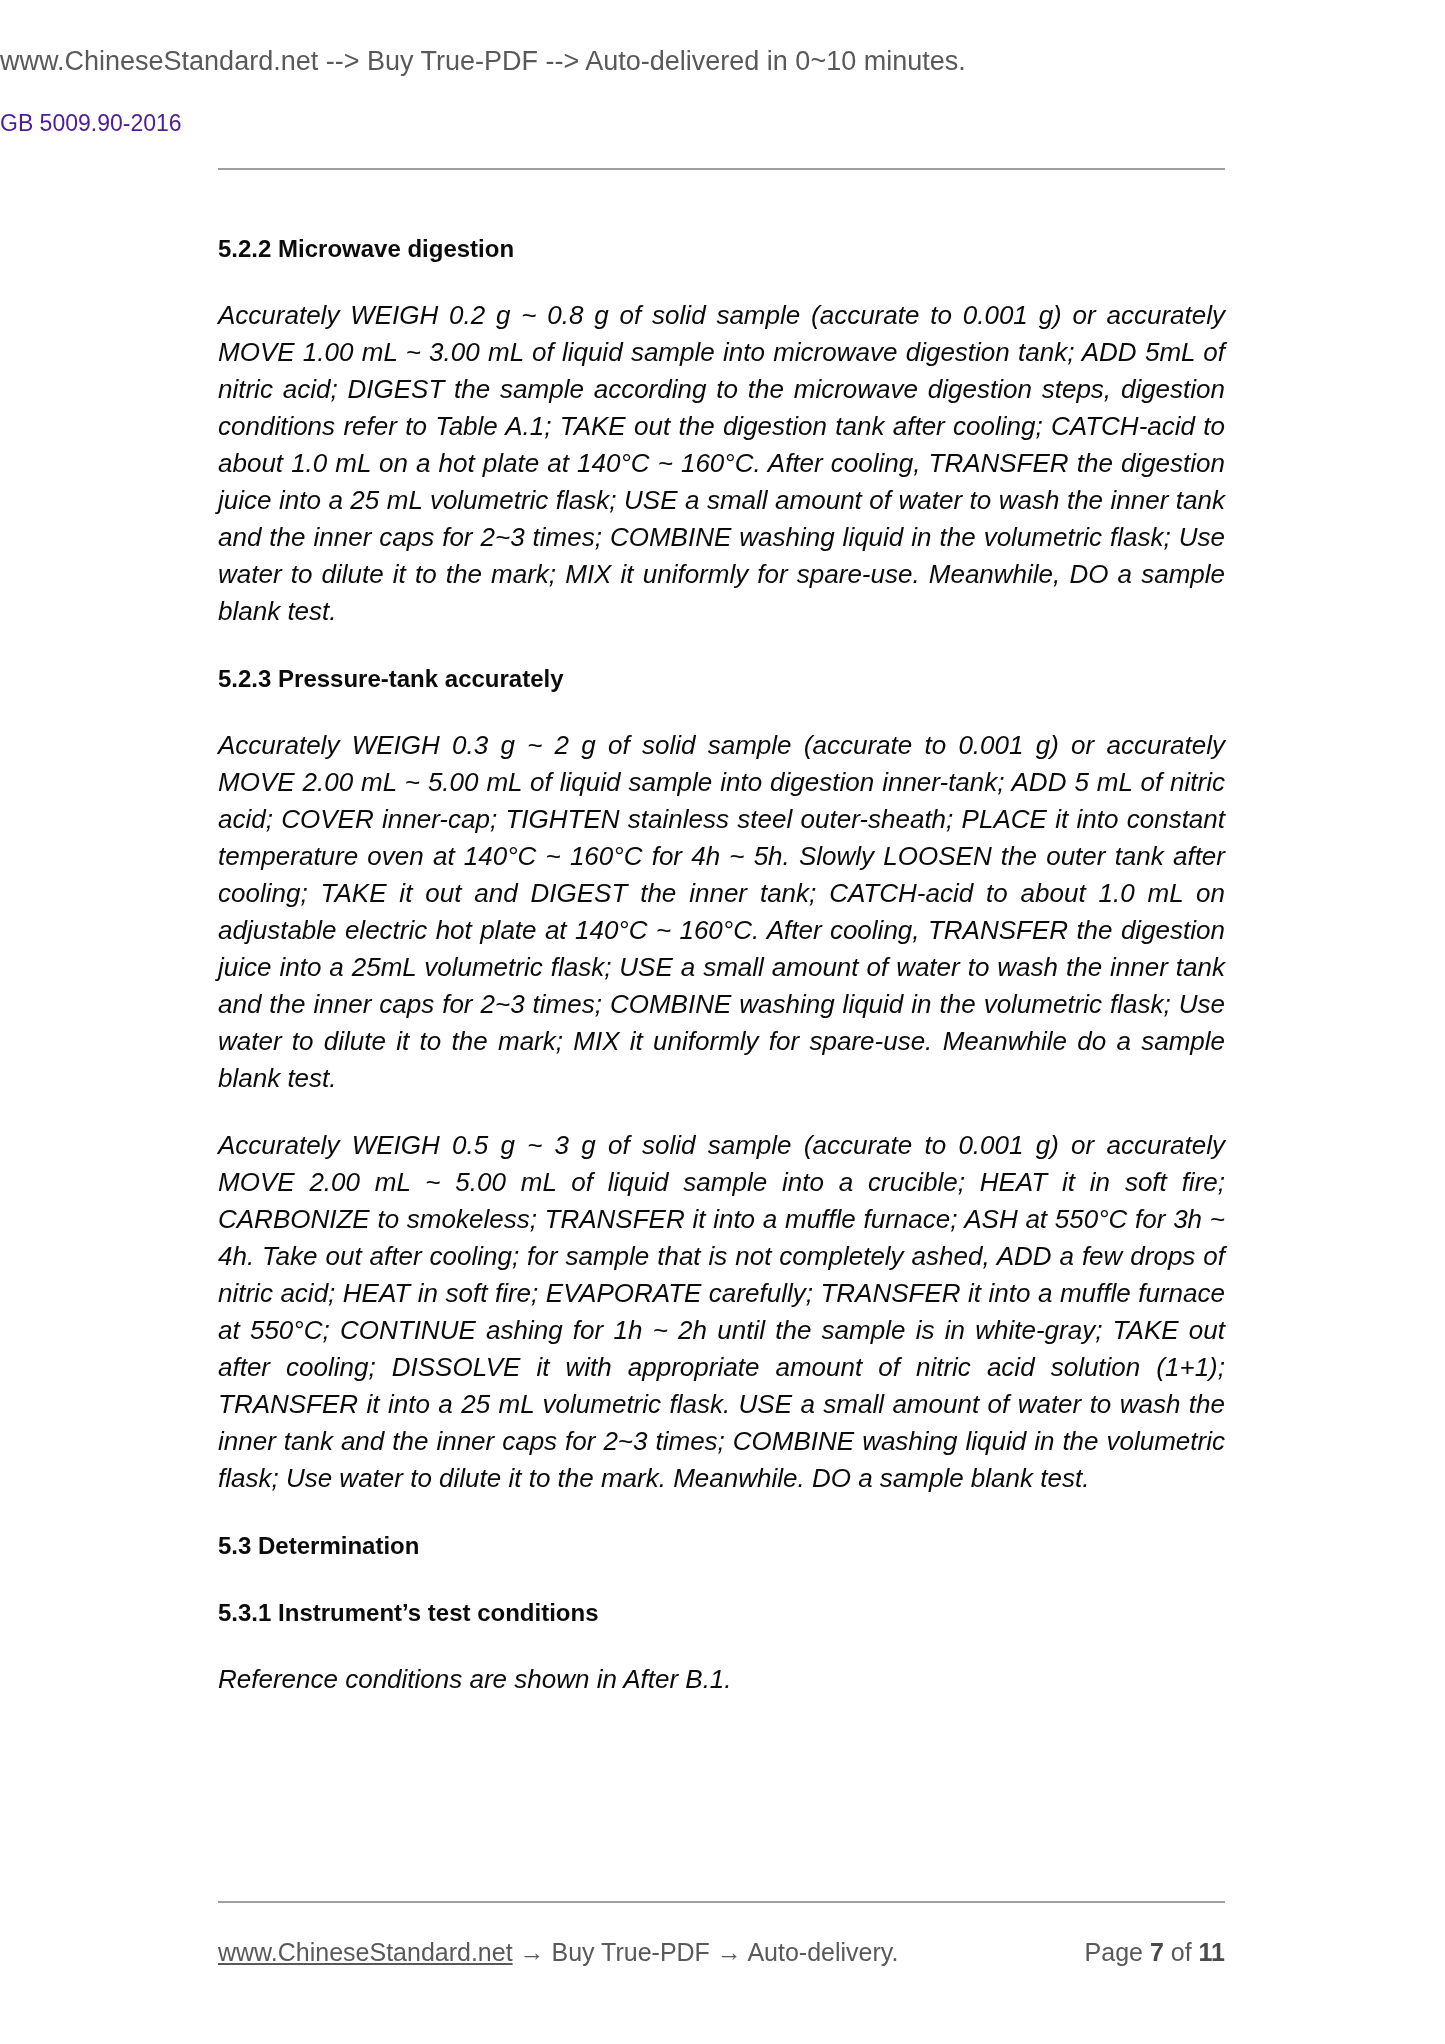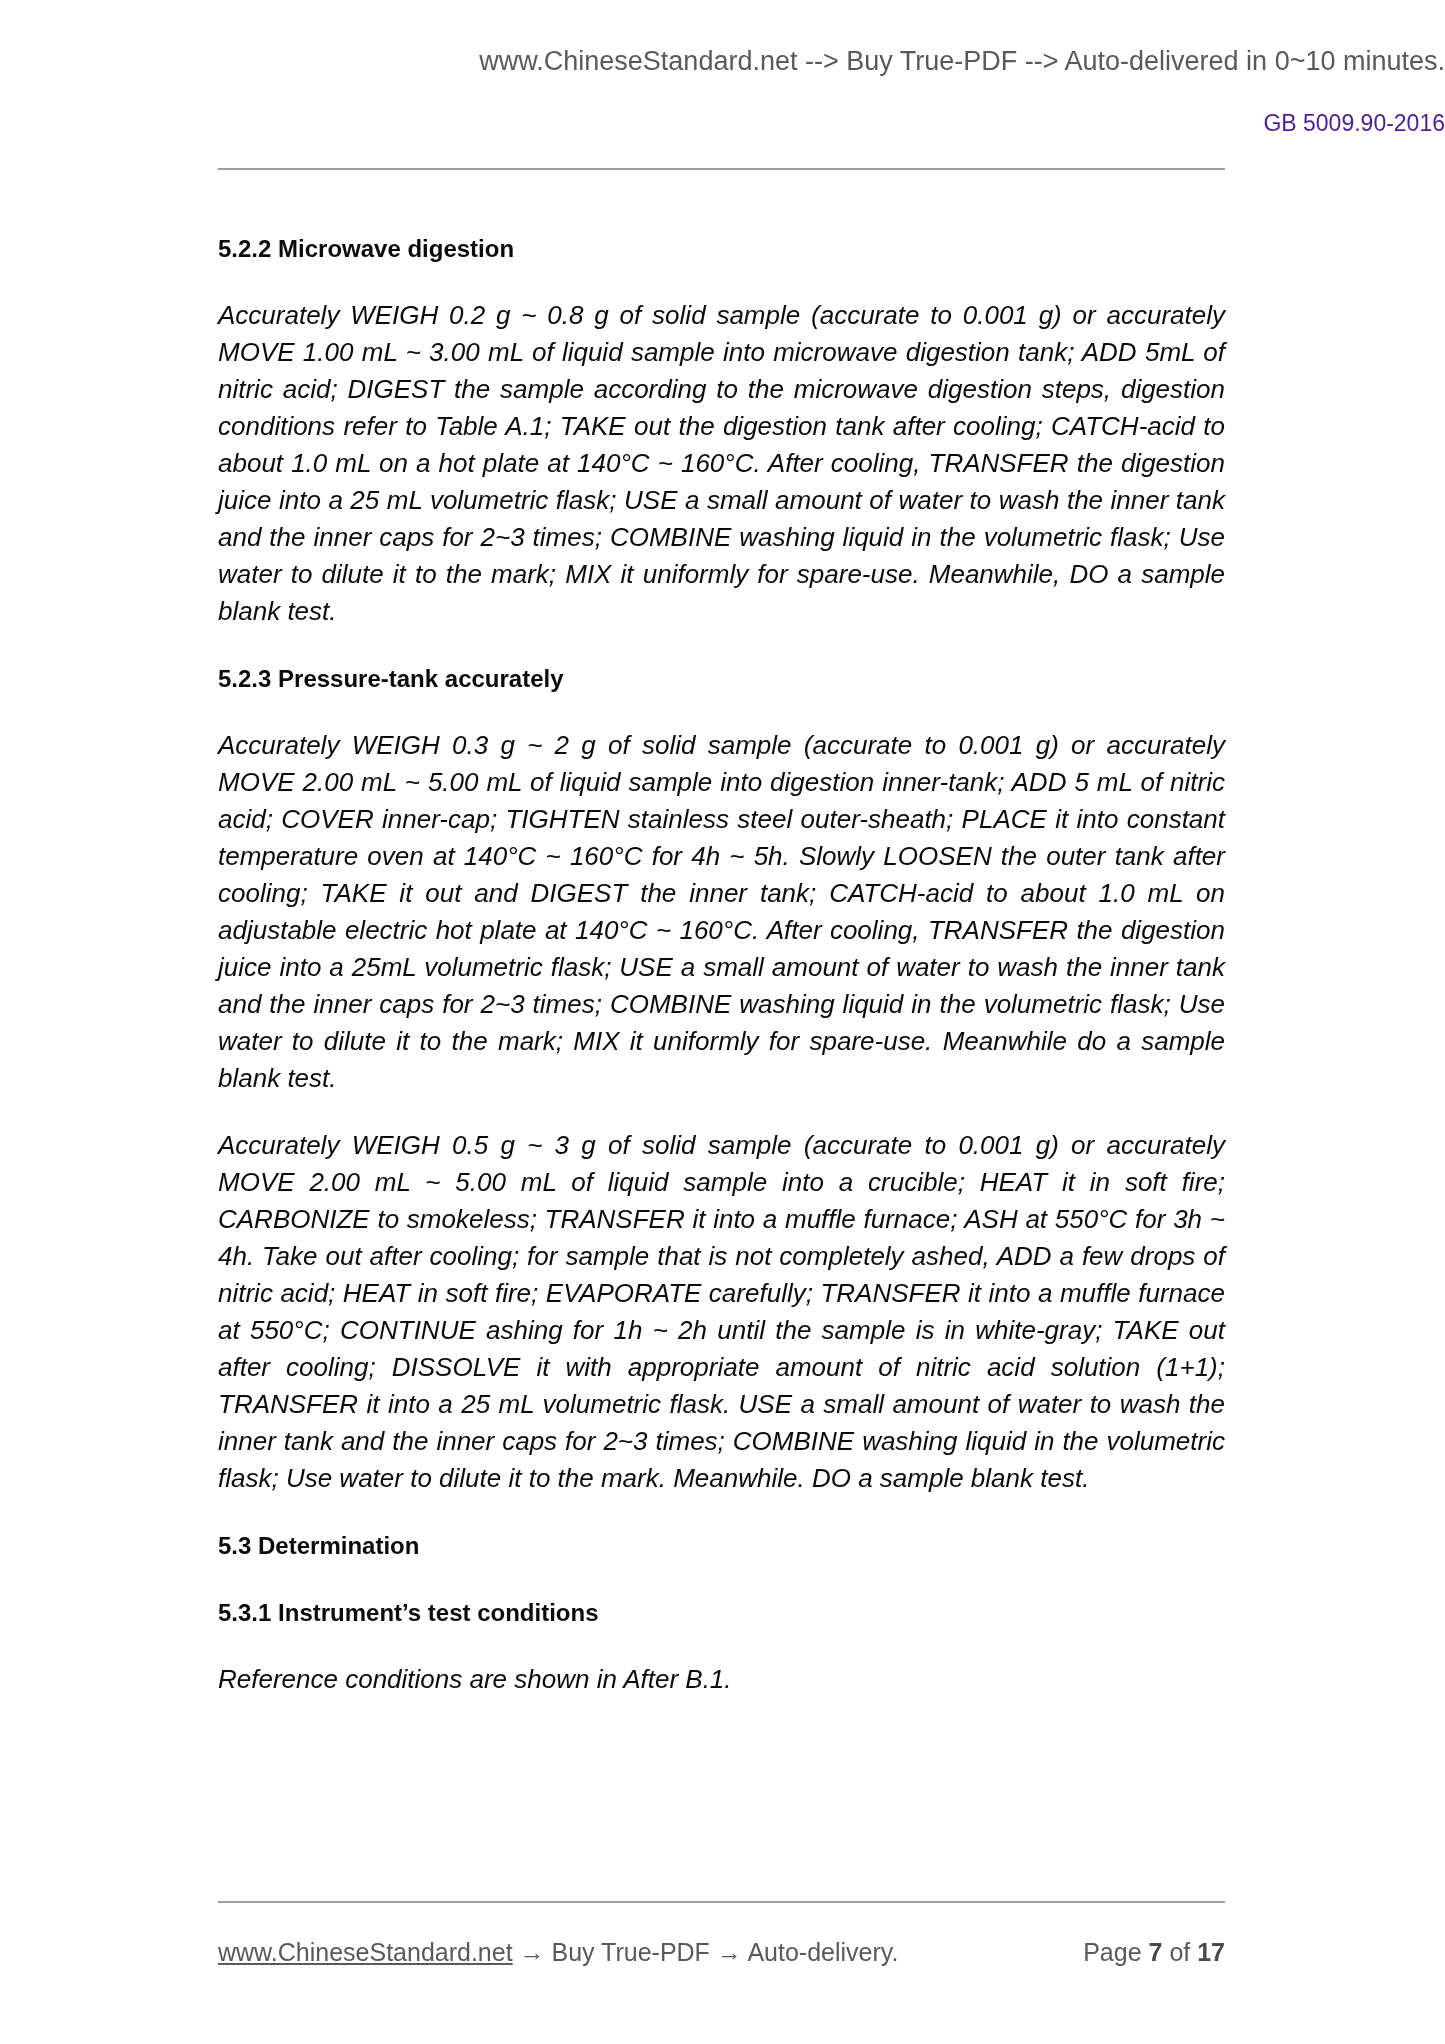--- a/index.html
+++ b/index.html
@@ -4,21 +4,21 @@
 <style>
   html, body { margin: 0; padding: 0; background: #ffffff; }
   .page {
     position: relative;
     width: 1445px;
     height: 2044px;
     background: #ffffff;
     overflow: hidden;
     font-family: "Liberation Sans", "DejaVu Sans", sans-serif;
   }
-  .header { padding-top: 44px; text-align: right; }
+  .header { padding-top: 44px; text-align: left; }
   .header-tagline {
     font-size: 27px;
     line-height: 34px;
     color: #595959;
   }
   .standard-number {
     margin-top: 32px;
     font-size: 23px;
     line-height: 26px;
     color: #4c1d95;
@@ -106,18 +106,18 @@
   <div class="footer">
     <hr class="footer-rule">
     <div class="footer-row">
       <span>
         <a class="footer-link">www.ChineseStandard.net</a><span> → Buy True-PDF → Auto-delivery.</span>
       </span>
       <span class="page-indicator">
         <span>Page</span>
         <span class="num">7</span>
         <span>of</span>
-        <span class="num">17</span>
+        <span class="num">11</span>
       </span>
     </div>
   </div>
 
 </div>
 
 </body></html>

